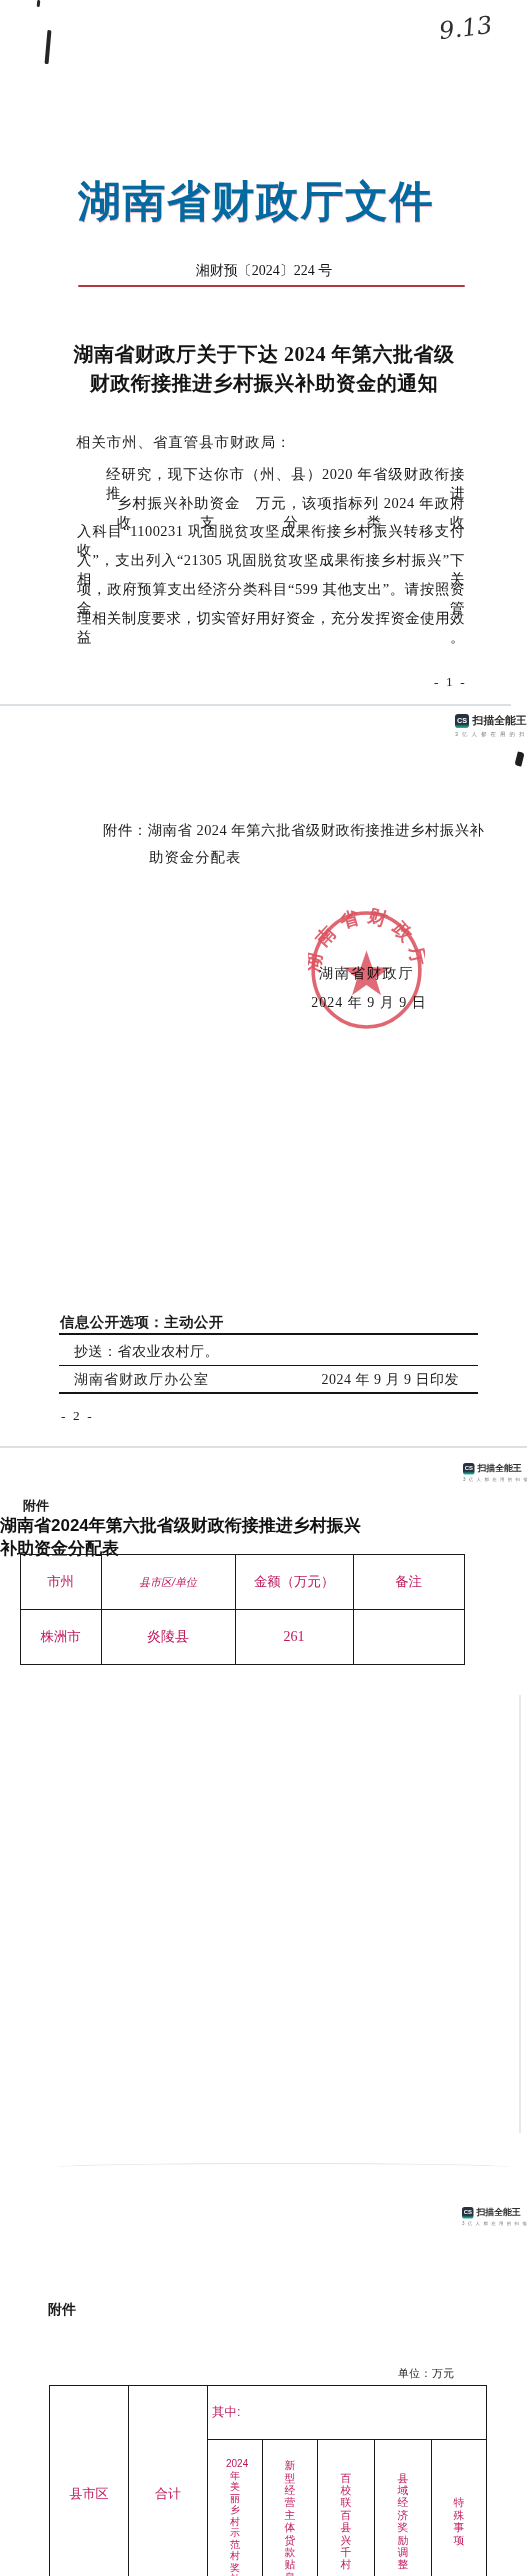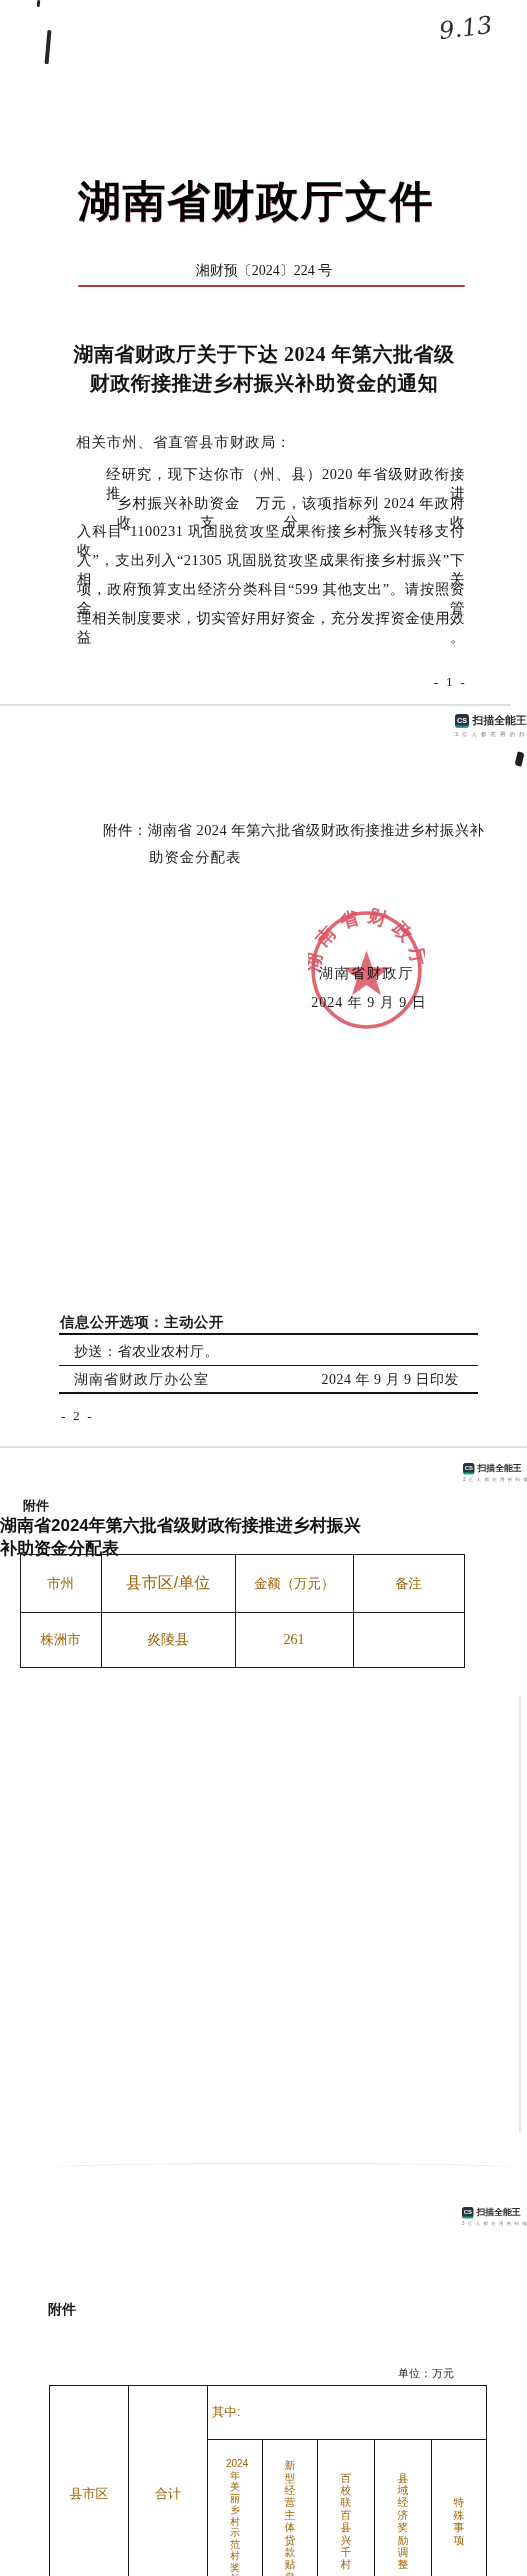--- a/index.html
+++ b/index.html
@@ -7,21 +7,21 @@
     position:relative;width:528px;height:2985px;margin:0 auto;
     background:#ffffff;overflow:hidden;
     font-family:"Liberation Serif","DejaVu Serif",serif;
     color:#1c1c1c;
   }
   .abs{position:absolute;}
   
   .letterhead{
     left:0;right:16px;top:173px;text-align:center;
     font-size:43px;font-weight:bold;letter-spacing:1.5px;
-    color:#000000;
+    color:#0369a1;
     text-shadow:0.5px 0.5px 0 rgba(207,51,72,.35);
     font-family:"Liberation Serif","DejaVu Serif",serif;
   }
   .docnum{left:0;right:0;top:262px;text-align:center;font-size:14px;color:#151515;}
   .redrule{left:78px;top:285px;width:387px;height:2.1px;background:#b23642;border-radius:1px;}
   .doc-title{left:0;right:0;text-align:center;font-size:20px;font-weight:bold;color:#141414;letter-spacing:0.5px;}
   .salutation{left:76px;top:433px;font-size:14.4px;letter-spacing:1px;}
   .bodyline{
     right:63px;font-size:14.4px;letter-spacing:0.5px;color:#161616;
     text-align:justify;text-align-last:justify;
@@ -66,21 +66,21 @@
     font-family:"Liberation Sans","DejaVu Sans",sans-serif;letter-spacing:0.5px;}
   .blackrule{left:59px;width:419px;background:#141414;}
   .cc-line{left:74px;top:1343px;font-size:14px;letter-spacing:0.5px;}
   .office{left:74px;top:1371px;font-size:14px;letter-spacing:1px;}
   .print-date{left:289px;top:1371px;width:170px;text-align:right;font-size:14px;letter-spacing:0.5px;}
   
   .tbl-title{font-weight:bold;text-align:left;color:#111;}
   table.doc{border-collapse:collapse;table-layout:fixed;}
   table.doc td,table.doc th{
     border:1px solid #1b1b1b;padding:18px;vertical-align:middle;text-align:center;
-    font-weight:normal;color:#a16207;overflow:hidden;
+    font-weight:normal;color:#be185d;overflow:hidden;
   }
   table.doc.outer{border:1.5px solid #111;}
   .hd{font-family:"Liberation Sans","DejaVu Sans",sans-serif;font-weight:bold;}
   .attach-label{font-size:13px;font-weight:bold;font-family:"Liberation Sans","DejaVu Sans",sans-serif;}
   .unit-note{font-size:10.8px;letter-spacing:0.5px;margin-left:20px;}
 </style>
 </head>
 <body>
 
 <div id="canvas">
@@ -161,21 +161,21 @@
   <table class="abs doc outer" style="left:19.6px;top:1554px;width:444px;">
     <colgroup>
         <col style="width:81px">
         <col style="width:134px">
         <col style="width:118px">
         <col style="width:111px">
       </colgroup>
     <tbody>
         <tr style="height:25px;">
       <th class="hd" style="font-size:13.4px;">市州</th>
-      <th class="hd" style="font-size:16px;">县市区/单位</th>
+      <th class="hd" style="font-size:11px;font-style:italic;">县市区/单位</th>
       <th class="hd" style="font-size:13.4px;">金额（万元）</th>
       <th class="hd" style="font-size:13.4px;">备注</th>
     </tr>
     <tr style="height:24px;">
       <td class="hd" style="font-size:13.4px;">株洲市</td>
       <td style="font-size:14px;">炎陵县</td>
       <td style="font-size:14px;">261</td>
       <td></td>
     </tr>
   </tbody>

